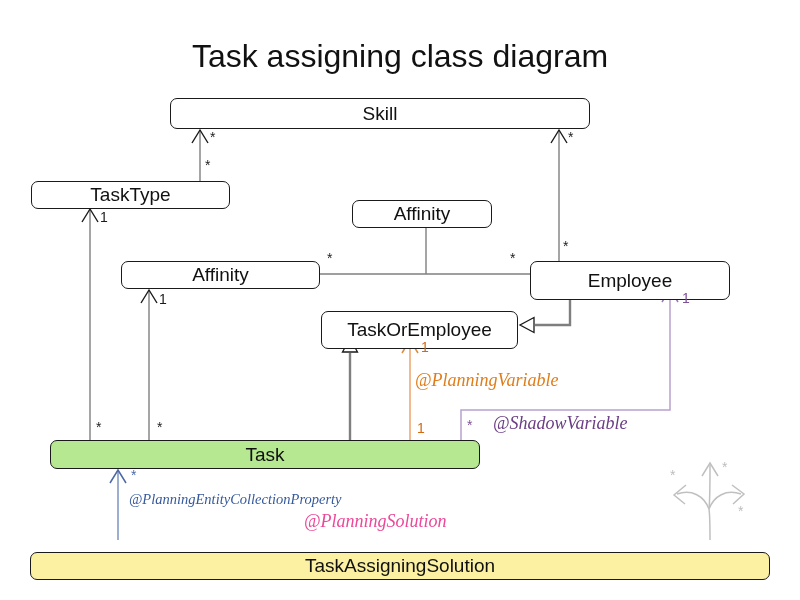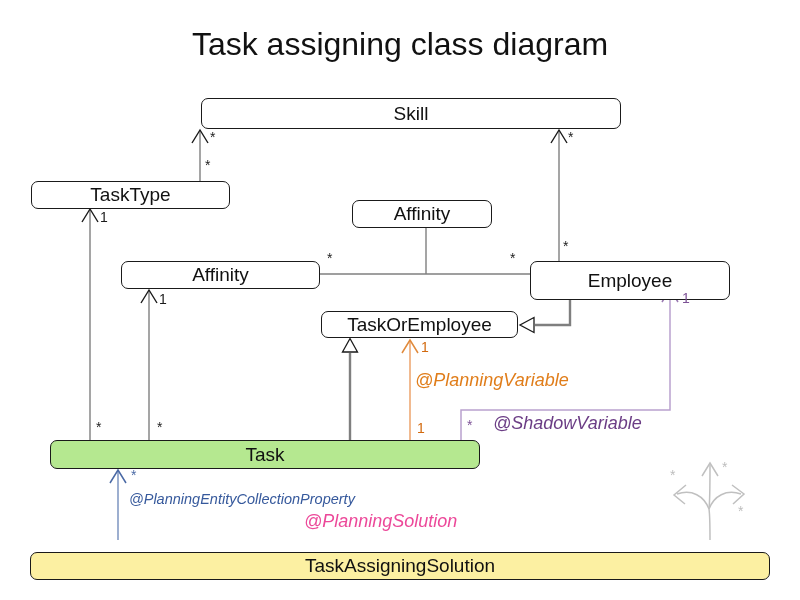--- a/index.html
+++ b/index.html
@@ -1,37 +1,37 @@
 <!DOCTYPE html>
 <html><head>
 <meta charset="utf-8">
 <style>
   html,body{margin:0;padding:0;background:#fff;}
   .stage{position:relative;width:800px;height:600px;background:#ffffff;overflow:hidden;
          font-family:"Liberation Sans", sans-serif;}
   .title{position:absolute;left:0;right:0;top:26px;text-align:center;font-size:32px;
-         color:#111;font-weight:400;margin:0;letter-spacing:0px;}
+         color:#111;font-weight:400;margin:12px;letter-spacing:0px;}
   svg.edges{position:absolute;left:0;top:0;width:800px;height:600px;}
   .cls{position:absolute;box-sizing:border-box;border:1.4px solid #1a1a1a;border-radius:7px;
        background:#ffffff;display:flex;align-items:center;justify-content:center;
        font-size:19px;color:#111;}
-  .cls-skill{left:170px;top:98px;width:420px;height:31px;margin-left:31px;}
+  .cls-skill{left:170px;top:98px;width:420px;height:31px;}
   .cls-tasktype{left:31px;top:181px;width:199px;height:28px;}
   .cls-affinity{left:352px;top:200px;width:140px;height:28px;}
   .cls-customer{left:121px;top:261px;width:199px;height:28px;}
   .cls-employee{left:530px;top:261px;width:200px;height:39px;}
-  .cls-taskoremployee{left:321px;top:311px;width:197px;height:27px;}
+  .cls-taskoremployee{left:321px;top:311px;width:197px;height:38px;}
   .cls-task{left:50px;top:440px;width:430px;height:29px;background:#b5e890;}
   .cls-solution{left:30px;top:540px;width:740px;height:28px;background:#fcf0a2;margin-top:12px;}
   .mult{position:absolute;font-size:14px;line-height:14px;color:#1a1a1a;}
   .mult-orange{color:#d2690e;}
   .mult-purple{color:#7d5296;}
   .mult-blue{color:#4a69a5;}
   .mult-ghost{color:#bdbdbd;}
-  .anno{position:absolute;font-style:italic;font-size:18px;line-height:20px;white-space:nowrap;}
+  .anno{position:absolute;font-style:italic;font-size:18px;line-height:20px;white-space:nowrap;font-family:Liberation Serif, serif;}
   .anno-green{left:190px;top:411px;color:#56a80c;}
   .anno-orange{left:415px;top:370px;color:#e07d1a;}
   .anno-purple{left:493px;top:413px;color:#6b3d85;}
   .anno-blue{left:129px;top:489px;color:#36599c;font-size:14.5px;}
   .anno-gold{left:304px;top:511px;color:#ec4899;}
 </style>
 </head>
 <body>
 
 <div class="stage">

